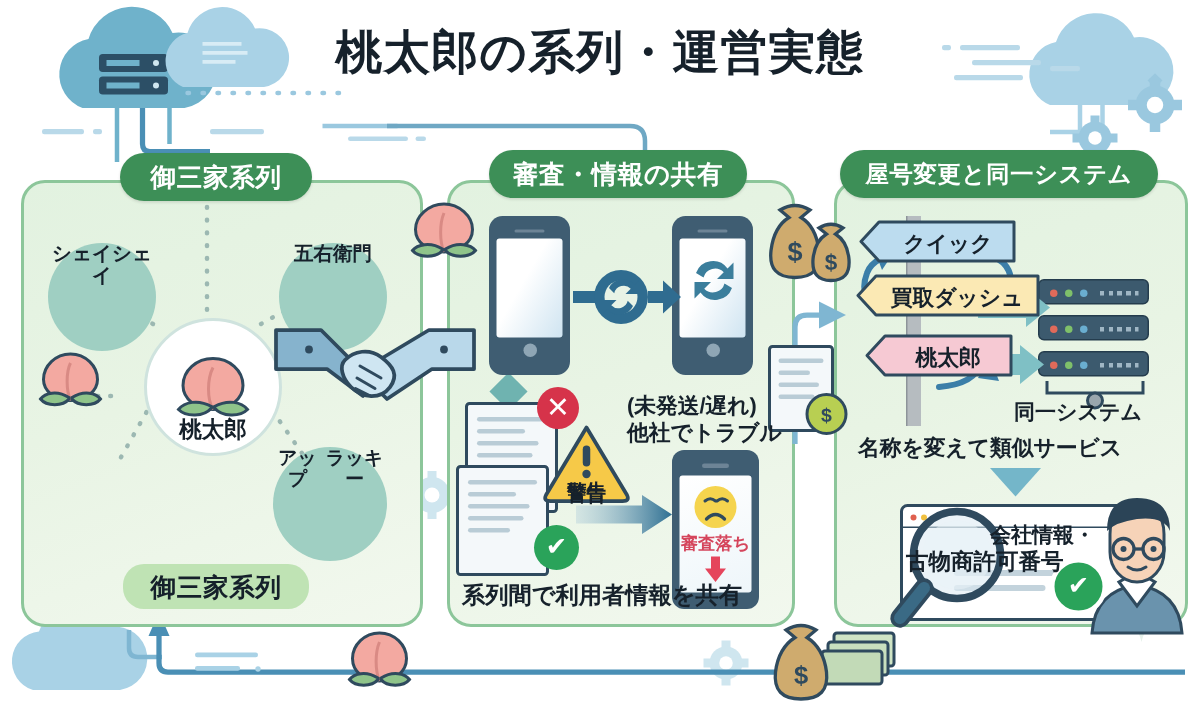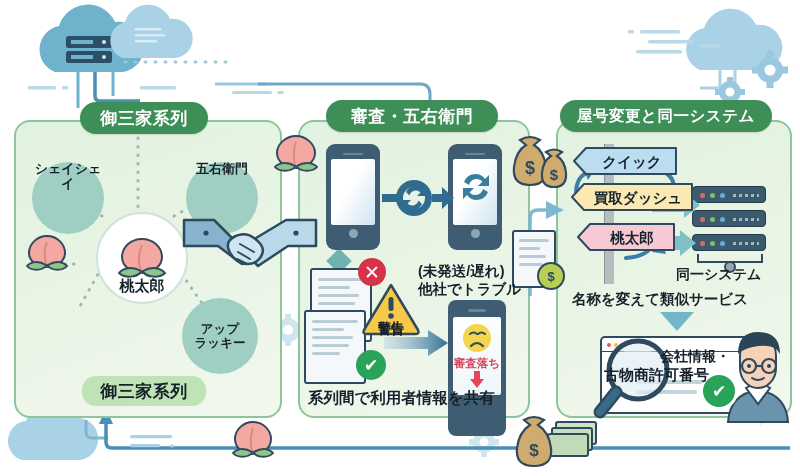--- a/index.html
+++ b/index.html
@@ -268,21 +268,21 @@
       <path d="M60 144 L34 144"></path>
     </g>
   </svg>
 
   <div class="node abs" style="left:32px;top:162px;width:72px;height:72px;">
     <span>シェイシェイ</span>
   </div>
   <div class="node abs" style="left:186px;top:162px;width:72px;height:72px;">
     <span>五右衛門</span>
   </div>
-  <div class="node abs small" style="left:182px;top:298px;width:76px;height:76px;flex-direction:column;">
+  <div class="node abs small" style="left:182px;top:298px;width:76px;height:76px;">
     <span>アップ</span>
     <span>ラッキー</span>
   </div>
 
   <svg class="abs" style="left:24px;top:232px;" width="46" height="40">
     <path d="M23 4 C33 4 41 12 41 21 C41 29 33 35 23 35 C13 35 5 29 5 21 C5 12 13 4 23 4 Z" fill="#f3a9a1" stroke="#2f4a5e" stroke-width="2"></path>
     <path d="M23 10 C20 16 20 28 23 35" stroke="#d98a84" stroke-width="2" fill="none"></path>
     <path d="M22 33 C14 28 6 30 3 34 C7 39 18 39 22 34 Z" fill="#8fc48a" stroke="#2f4a5e" stroke-width="2"></path>
     <path d="M24 33 C32 28 40 30 43 34 C39 39 28 39 24 34 Z" fill="#8fc48a" stroke="#2f4a5e" stroke-width="2"></path>
   </svg>
@@ -315,21 +315,21 @@
 
   <svg class="abs" style="left:230px;top:418px;z-index:26;" width="46" height="42">
     <path d="M23 4 C33 4 41 12 41 21 C41 30 33 36 23 36 C13 36 5 30 5 21 C5 12 13 4 23 4 Z" fill="#f3a9a1" stroke="#2f4a5e" stroke-width="2"></path>
     <path d="M23 10 C20 17 20 29 23 36" stroke="#d98a84" stroke-width="2" fill="none"></path>
     <path d="M22 34 C14 29 6 31 3 35 C7 40 18 40 22 35 Z" fill="#8fc48a" stroke="#2f4a5e" stroke-width="2"></path>
     <path d="M24 34 C32 29 40 31 43 35 C39 40 28 40 24 35 Z" fill="#8fc48a" stroke="#2f4a5e" stroke-width="2"></path>
   </svg>
 
   <div class="panel abs" style="left:298px;top:120px;width:232px;height:298px;"></div>
 
-  <div class="panel-head" style="left:326px;top:100px;width:172px;height:32px;">審査・五右衛門</div>
+  <div class="panel-head" style="left:326px;top:100px;width:172px;height:32px;">審査・情報の共有</div>
 
   <div class="phone abs" style="left:326px;top:144px;width:54px;height:106px;">
     <div class="speaker"></div>
     <div class="screen"></div>
     <div class="homebtn"></div>
   </div>
   <div class="phone abs" style="left:448px;top:144px;width:54px;height:106px;">
     <div class="speaker"></div>
     <div class="screen"></div>
     <div class="homebtn"></div>
@@ -386,21 +386,21 @@
   <svg class="abs" style="left:384px;top:330px;z-index:28;" width="66" height="28">
     <defs>
       <linearGradient id="agrad" x1="0" y1="0" x2="1" y2="0">
         <stop offset="0%" stop-color="#a8c8d8" stop-opacity=".35"></stop>
         <stop offset="100%" stop-color="#2e6f92"></stop>
       </linearGradient>
     </defs>
     <path d="M0 7 h44 v-7 l20 13 l-20 13 v-7 h-44 z" fill="url(#agrad)"></path>
   </svg>
 
-  <div class="abs" style="left:448px;top:300px;width:58px;height:136px;background:#3f5d72;border-radius:8px;padding:9px 5px;box-sizing:border-box;z-index:18;">
+  <div class="abs" style="left:448px;top:300px;width:58px;height:106px;background:#3f5d72;border-radius:8px;padding:9px 5px;box-sizing:border-box;z-index:18;">
     <div style="width:18px;height:2.5px;border-radius:2px;background:#6d8496;margin:0 auto 5px;"></div>
     <div style="width:100%;height:78px;background:linear-gradient(160deg,#ffffff,#eef6fa);border-radius:2px;display:flex;flex-direction:column;align-items:center;padding-top:6px;box-sizing:border-box;">
       <svg width="30" height="30">
         <circle cx="15" cy="15" r="14" fill="#f5d44e"></circle>
         <path d="M8 11 q3.5 -3 7 0" stroke="#2f4a5e" stroke-width="2" fill="none" stroke-linecap="round"></path>
         <path d="M16 11 q3.5 -3 7 0" stroke="#2f4a5e" stroke-width="2" fill="none" stroke-linecap="round"></path>
         <path d="M9 23 q6 -6 12 0" stroke="#2f4a5e" stroke-width="2.2" fill="none" stroke-linecap="round"></path>
       </svg>
       <div class="cap red" style="position:static;font-size:11.5px;margin-top:3px;">審査落ち</div>
       <svg width="18" height="18" style="margin-top:1px;">
@@ -541,14 +541,15 @@
   <svg class="abs" style="left:510px;top:408px;z-index:30;" width="90" height="64">
     <g>
       <rect x="46" y="14" width="40" height="22" rx="2" fill="#cfe4c5" stroke="#2f4a5e" stroke-width="2"></rect>
       <rect x="42" y="20" width="40" height="22" rx="2" fill="#c8dfbe" stroke="#2f4a5e" stroke-width="2"></rect>
       <rect x="38" y="26" width="40" height="22" rx="2" fill="#c2dab7" stroke="#2f4a5e" stroke-width="2"></rect>
     </g>
     <path d="M14 12 q10 -6 20 0 l-6 5 q11 7 13 23 q2 18 -17 18 q-19 0 -17 -18 q2 -16 13 -23 z" fill="#cfab6e" stroke="#2f4a5e" stroke-width="2.2"></path>
     <text x="24" y="48" text-anchor="middle" font-size="17" font-weight="bold" fill="#2f4a5e" font-family="Liberation Sans, sans-serif">$</text>
   </svg>
 
+  <div class="abs" id="title">桃太郎の系列・運営実態</div>
 
 </div>
 
 </body></html>

